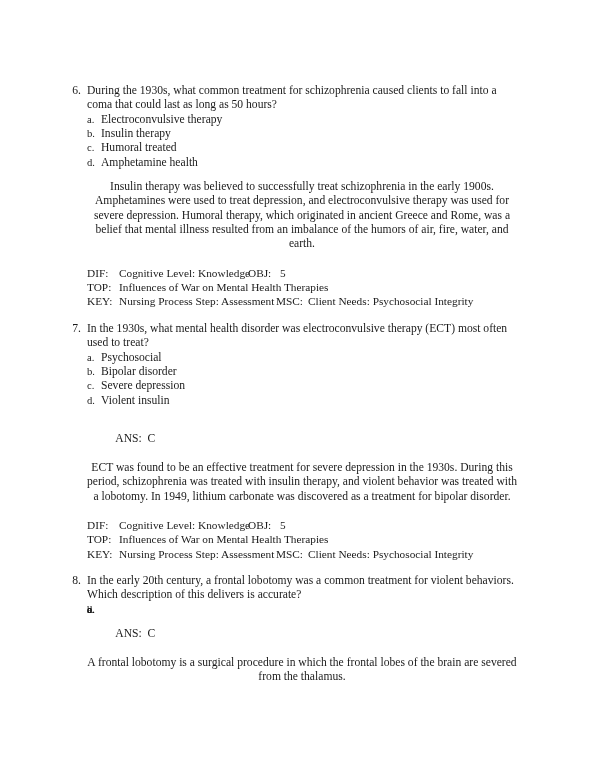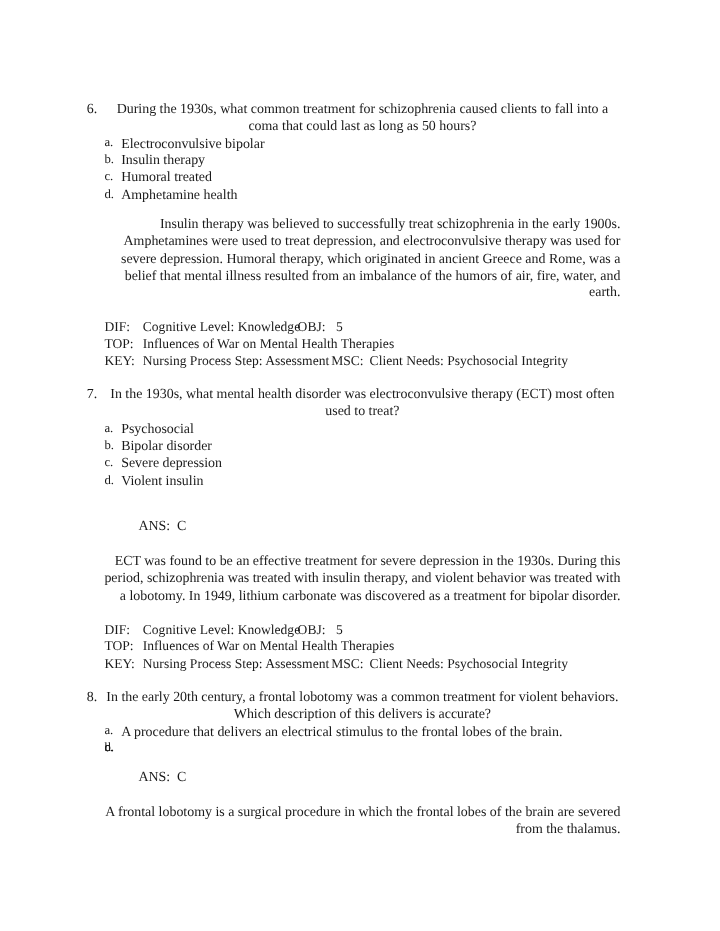--- a/index.html
+++ b/index.html
@@ -44,21 +44,20 @@
   .q-num {
     position: absolute;
     left: 0;
     top: 0;
     width: 14px;
     text-align: right;
     font-size: 11.6px;
   }
   .q-text {
     display: block;
-    text-align: center;
   }
 
   
   .options {
     margin: 0;
     padding: 0;
     list-style: none;
   }
   .option {
     position: relative;
@@ -80,21 +79,21 @@
   }
   .ans-line {
     font-size: 11.6px;
     line-height: 14.35px;
     white-space: pre;
   }
   .rationale {
     font-size: 11.6px;
     line-height: 14.35px;
     margin: 0;
-    text-align: right;
+    text-align: center;
   }
 
   
   .meta {
     margin-top: 14px;
     padding-left: 20px;
     font-size: 11.3px;
     line-height: 14.35px;
   }
   .meta-row {
@@ -126,21 +125,21 @@
   <div class="content">
 
     <div class="question-block">
       <div class="q-head">
         <span class="q-num">6.</span>
         <span class="q-text">During the 1930s, what common treatment for schizophrenia caused clients to fall into a coma that could last as long as 50 hours?</span>
       </div>
       <ul class="options">
         <li class="option">
           <span class="opt-letter">a.</span>
-          <span>Electroconvulsive bipolar</span>
+          <span>Electroconvulsive therapy</span>
         </li>
         <li class="option">
           <span class="opt-letter">b.</span>
           <span>Insulin therapy</span>
         </li>
         <li class="option">
           <span class="opt-letter">c.</span>
           <span>Humoral treated</span>
         </li>
         <li class="option">
@@ -207,21 +206,20 @@
     </div>
 
     <div class="question-block">
       <div class="q-head">
         <span class="q-num">8.</span>
         <span class="q-text">In the early 20th century, a frontal lobotomy was a common treatment for violent behaviors. Which description of this delivers is accurate?</span>
       </div>
       <ul class="options">
         <li class="option">
           <span class="opt-letter">a.</span>
-          <span>A procedure that delivers an electrical stimulus to the frontal lobes of the brain.</span>
         </li>
         <li class="option">
           <span class="opt-letter">b.</span>
         </li>
         <li class="option">
           <span class="opt-letter">c.</span>
         </li>
         <li class="option">
           <span class="opt-letter">d.</span>
         </li>

